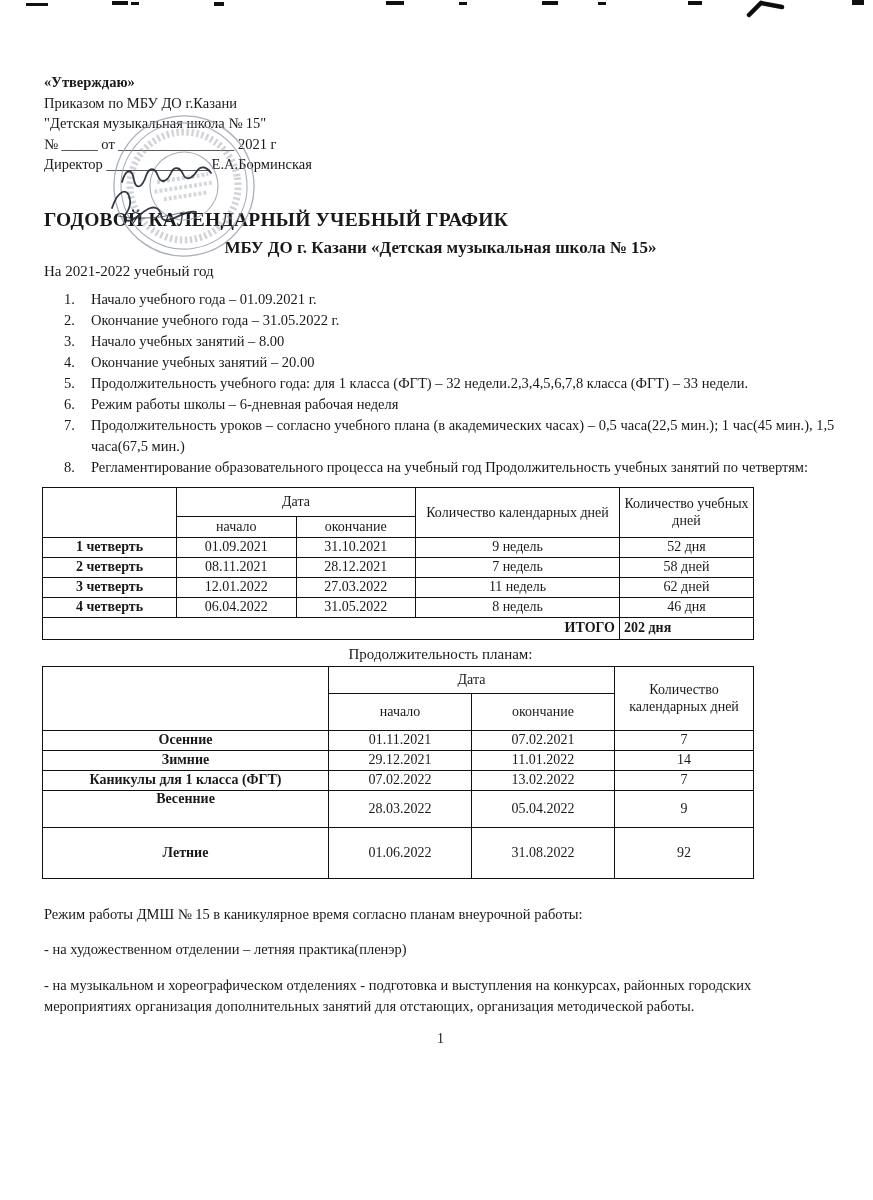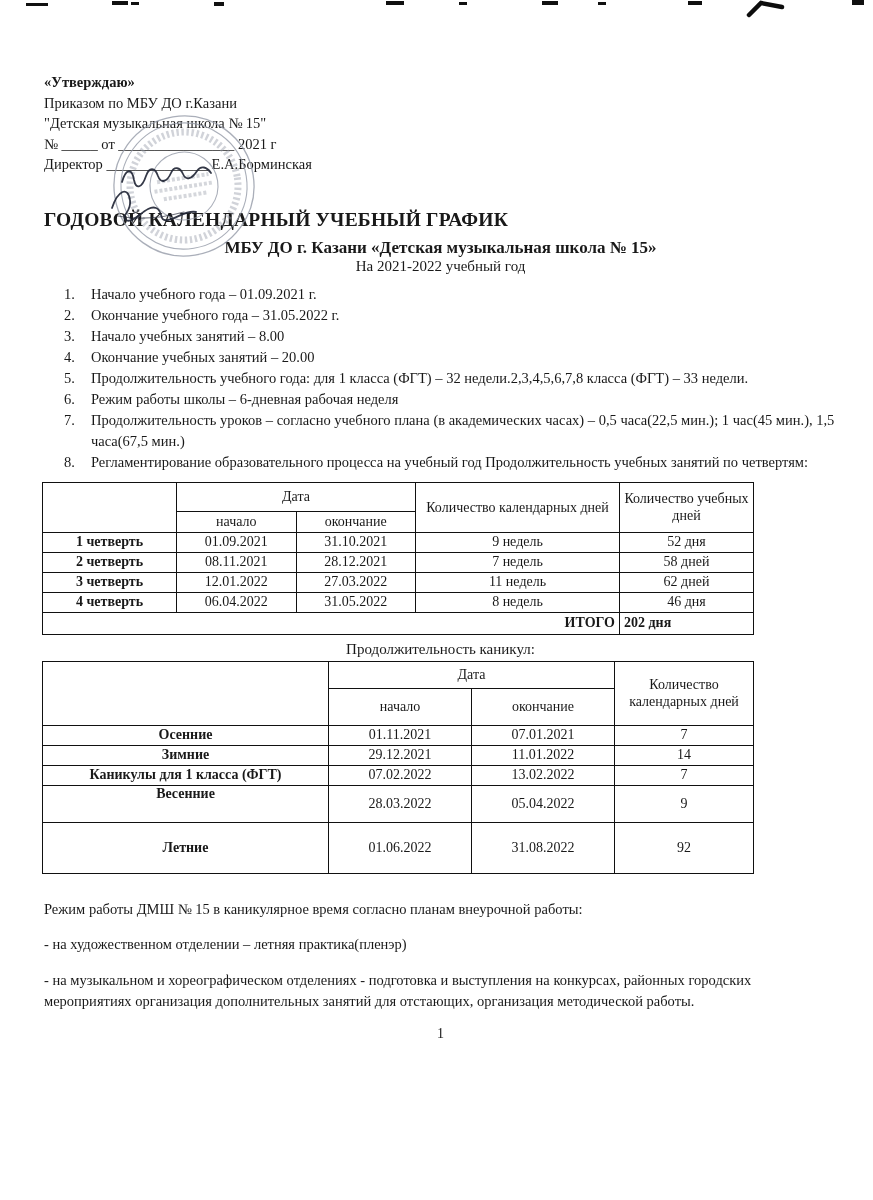--- a/index.html
+++ b/index.html
@@ -15,21 +15,21 @@
   .artifact{position:absolute;background:#101010;}
 
   
   .approval{position:relative;width:340px;font-size:14.5px;line-height:20.5px;z-index:1;}
   .approval .bold{font-weight:bold;}
   .stamp{position:absolute;left:92px;top:110px;z-index:3;pointer-events:none;}
   .signature{position:absolute;left:60px;top:150px;z-index:4;pointer-events:none;}
 
   h1.doc-title{font-size:19.5px;font-weight:bold;margin:34px 0 0 0;letter-spacing:.2px;}
   h2.doc-subtitle{font-size:17px;font-weight:bold;margin:7px 0 0 0;text-align:center;}
-  .year-line{font-size:15px;text-align:center;}
+  .year-line{font-size:15px;margin-top:5px;text-align:left;}
 
   
   .items{list-style:none;margin:9px 0 0 0;padding:0 0 0 20px;font-size:14.5px;line-height:21px;}
   .items li{display:flex;}
   .items .num{width:27px;flex:none;text-align:left;}
   .items .txt{flex:1;}
 
   
   table{border-collapse:collapse;table-layout:fixed;font-size:14px;margin-left:-2px;}
   td{border:1.6px solid #111;padding:0 4px;vertical-align:middle;overflow:hidden;}
@@ -190,37 +190,37 @@
         <td>8 недель</td>
         <td>46 дня</td>
       </tr>
       <tr class="trow">
         <td colspan="4" class="right">ИТОГО</td>
         <td>202 дня</td>
       </tr>
     </tbody>
       </table>
 
-    <div class="t2-caption">Продолжительность каникул:</div>
+    <div class="t2-caption">Продолжительность планам:</div>
 
     <table class="t2">
       <tbody>
           <tr class="hrow1">
         <td class="c1" rowspan="2"></td>
         <td colspan="2">Дата</td>
         <td class="c4" rowspan="2">Количество календарных дней</td>
       </tr>
       <tr class="hrow2">
         <td class="c2">начало</td>
         <td class="c3">окончание</td>
       </tr>
       <tr class="brow">
         <td class="rowname">Осенние</td>
         <td>01.11.2021</td>
-        <td>07.01.2021</td>
+        <td>07.02.2021</td>
         <td>7</td>
       </tr>
       <tr class="brow">
         <td class="rowname">Зимние</td>
         <td>29.12.2021</td>
         <td>11.01.2022</td>
         <td>14</td>
       </tr>
       <tr class="brow">
         <td class="rowname">Каникулы для 1 класса (ФГТ)</td>

